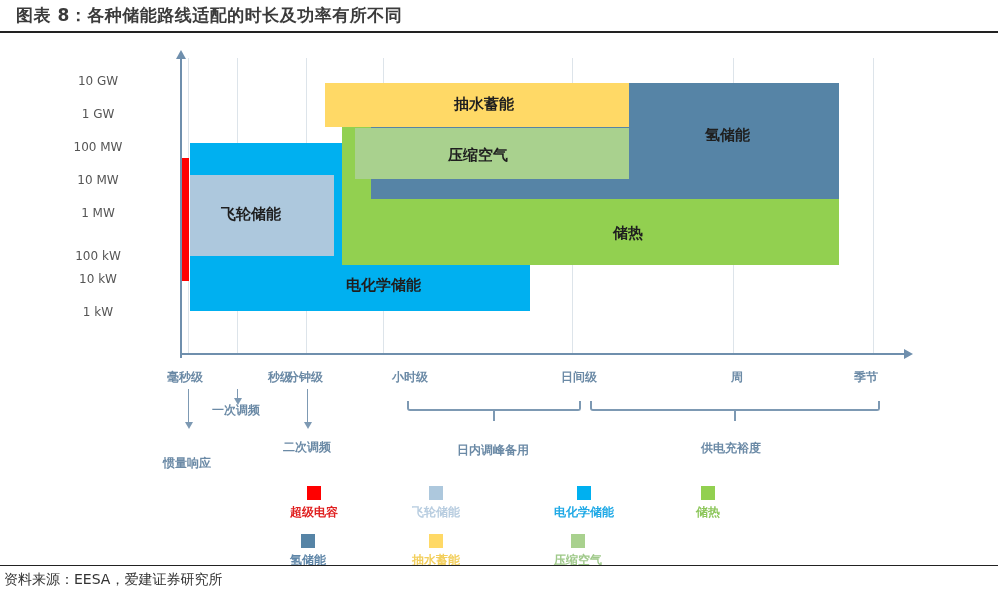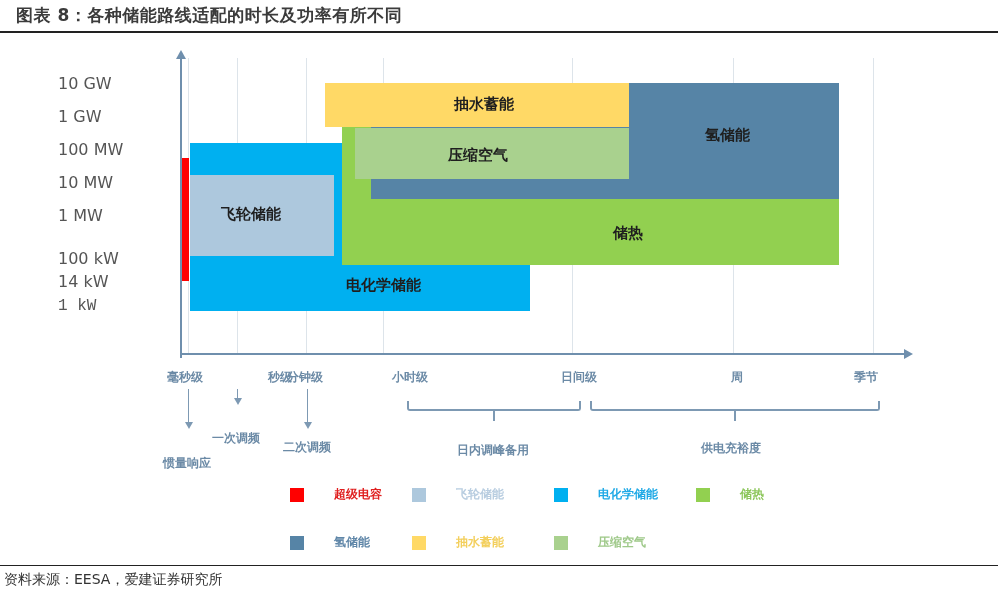--- a/index.html
+++ b/index.html
@@ -1,51 +1,51 @@
 <!DOCTYPE html>
 <html><head>
 <meta charset="utf-8">
 <style>
   html,body{margin:0;padding:0;background:#fff;}
   body{width:998px;height:595px;position:relative;overflow:hidden;font-family:"DejaVu Sans","Liberation Sans",sans-serif;}
   .title{position:absolute;left:16px;top:4px;font-size:17px;font-weight:bold;color:#3b3b3b;letter-spacing:0.5px;}
   .rule-top{position:absolute;left:0;top:31px;width:998px;height:2px;background:#222;}
   .rule-bottom{position:absolute;left:0;top:565px;width:998px;height:1px;background:#222;}
   .source{position:absolute;left:4px;top:571px;font-size:14px;color:#333;}
-  .ytick{position:absolute;right:860px;font-size:16px;color:#555;white-space:nowrap;text-align:left;width:80px;}
+  .ytick{position:absolute;right:860px;font-size:12px;color:#555;white-space:nowrap;text-align:center;width:80px;}
   .yaxis{position:absolute;left:180px;top:58px;width:2px;height:300px;background:#6f8fad;}
   .yarrow{position:absolute;left:176px;top:50px;width:0;height:0;border-left:5px solid transparent;border-right:5px solid transparent;border-bottom:9px solid #6f8fad;}
   .xaxis{position:absolute;left:180px;top:353px;width:725px;height:2px;background:#6f8fad;}
   .xarrow{position:absolute;left:904px;top:349px;width:0;height:0;border-top:5px solid transparent;border-bottom:5px solid transparent;border-left:9px solid #6f8fad;}
   .grid{position:absolute;top:58px;width:1px;height:295px;background:#dde4ea;}
   .block{position:absolute;}
   .blabel{position:absolute;font-size:15px;font-weight:bold;color:#1f1f1f;white-space:nowrap;}
   .xlab{position:absolute;top:369px;font-size:12px;font-weight:bold;color:#6b8aa6;white-space:nowrap;}
   .varrow{position:absolute;width:1px;background:#7d99b3;}
   .varrow-head{position:absolute;width:0;height:0;border-left:4px solid transparent;border-right:4px solid transparent;border-top:7px solid #7d99b3;}
   .app{position:absolute;font-size:12px;font-weight:bold;color:#6b8aa6;white-space:nowrap;}
   .brace{position:absolute;border:2px solid #7d99b3;border-top:none;height:8px;border-radius:0 0 3px 3px;}
   .brace-tick{position:absolute;width:2px;height:10px;background:#7d99b3;}
-  .leg{position:absolute;display:flex;align-items:center;gap:30px;font-size:12px;font-weight:bold;white-space:nowrap;}
+  .leg{position:absolute;display:flex;align-items:center;gap:4px;font-size:12px;font-weight:bold;white-space:nowrap;flex-direction:column;}
   .swatch{width:14px;height:14px;display:inline-block;}
 </style>
 </head>
 <body>
 
 <div class="title">图表 8：各种储能路线适配的时长及功率有所不同</div>
 <div class="rule-top"></div>
 
 <div class="ytick" style="top:74px;">10 GW</div>
 <div class="ytick" style="top:107px;">1 GW</div>
 <div class="ytick" style="top:140px;">100 MW</div>
 <div class="ytick" style="top:173px;">10 MW</div>
 <div class="ytick" style="top:206px;">1 MW</div>
 <div class="ytick" style="top:249px;">100 kW</div>
-<div class="ytick" style="top:272px;">14 kW</div>
-<div class="ytick" style="top:297px;font-family:Liberation Mono, monospace;">1 kW</div>
+<div class="ytick" style="top:272px;">10 kW</div>
+<div class="ytick" style="top:305px;">1 kW</div>
 
 <div class="grid" style="left:188px;"></div>
 <div class="grid" style="left:237px;"></div>
 <div class="grid" style="left:306px;"></div>
 <div class="grid" style="left:383px;"></div>
 <div class="grid" style="left:572px;"></div>
 <div class="grid" style="left:733px;"></div>
 <div class="grid" style="left:873px;"></div>
 
 <div class="block" style="left:190px;top:143px;width:340px;height:168px;background:#00b0f0;"></div>
@@ -75,21 +75,21 @@
 <div class="xlab" style="left:561px;">日间级</div>
 <div class="xlab" style="left:731px;">周</div>
 <div class="xlab" style="left:854px;">季节</div>
 
 <div class="varrow" style="left:188px;top:389px;height:34px;"></div>
 <div class="varrow-head" style="left:185px;top:422px;"></div>
 <div class="app" style="left:163px;top:436px;margin-top:19px;">惯量响应</div>
 
 <div class="varrow" style="left:237px;top:389px;height:10px;"></div>
 <div class="varrow-head" style="left:234px;top:398px;"></div>
-<div class="app" style="left:212px;top:430px;">一次调频</div>
+<div class="app" style="left:212px;top:402px;">一次调频</div>
 
 <div class="varrow" style="left:307px;top:389px;height:34px;"></div>
 <div class="varrow-head" style="left:304px;top:422px;"></div>
 <div class="app" style="left:283px;top:439px;">二次调频</div>
 
 <div class="brace" style="left:407px;top:401px;width:170px;"></div>
 <div class="brace-tick" style="left:493px;top:411px;"></div>
 <div class="app" style="left:457px;top:442px;text-align:right;">日内调峰备用</div>
 
 <div class="brace" style="left:590px;top:401px;width:286px;"></div>

